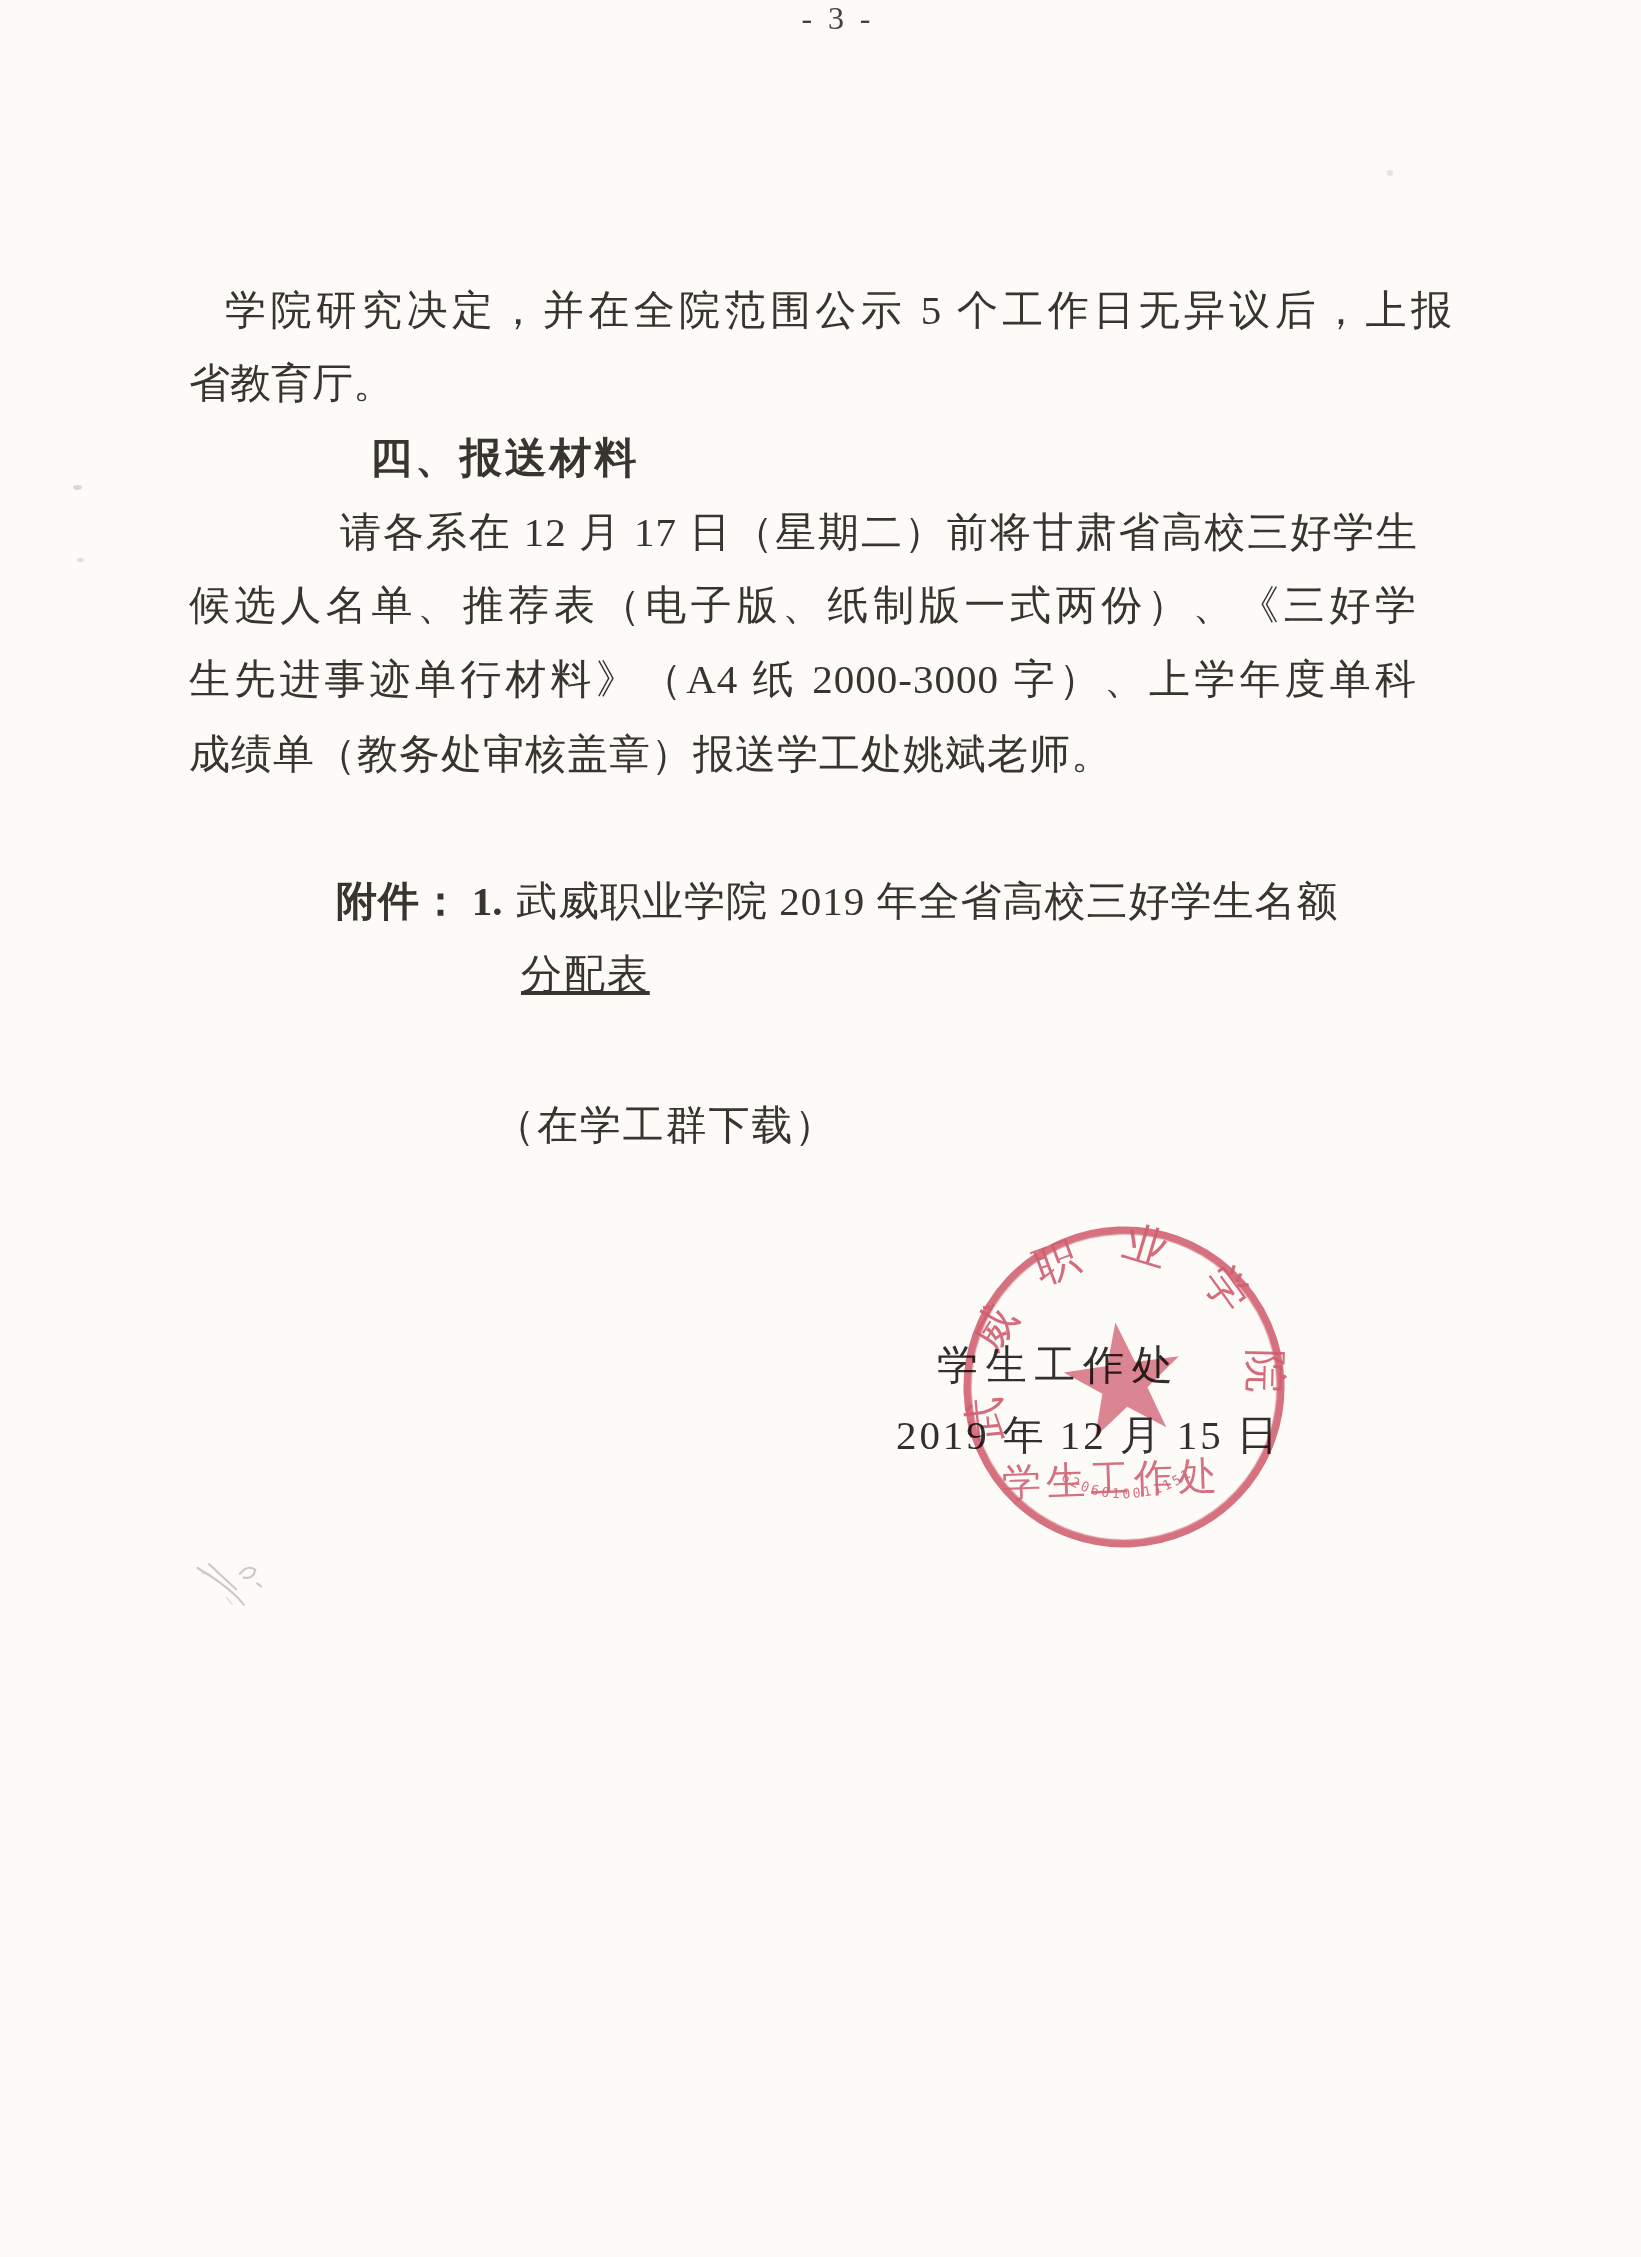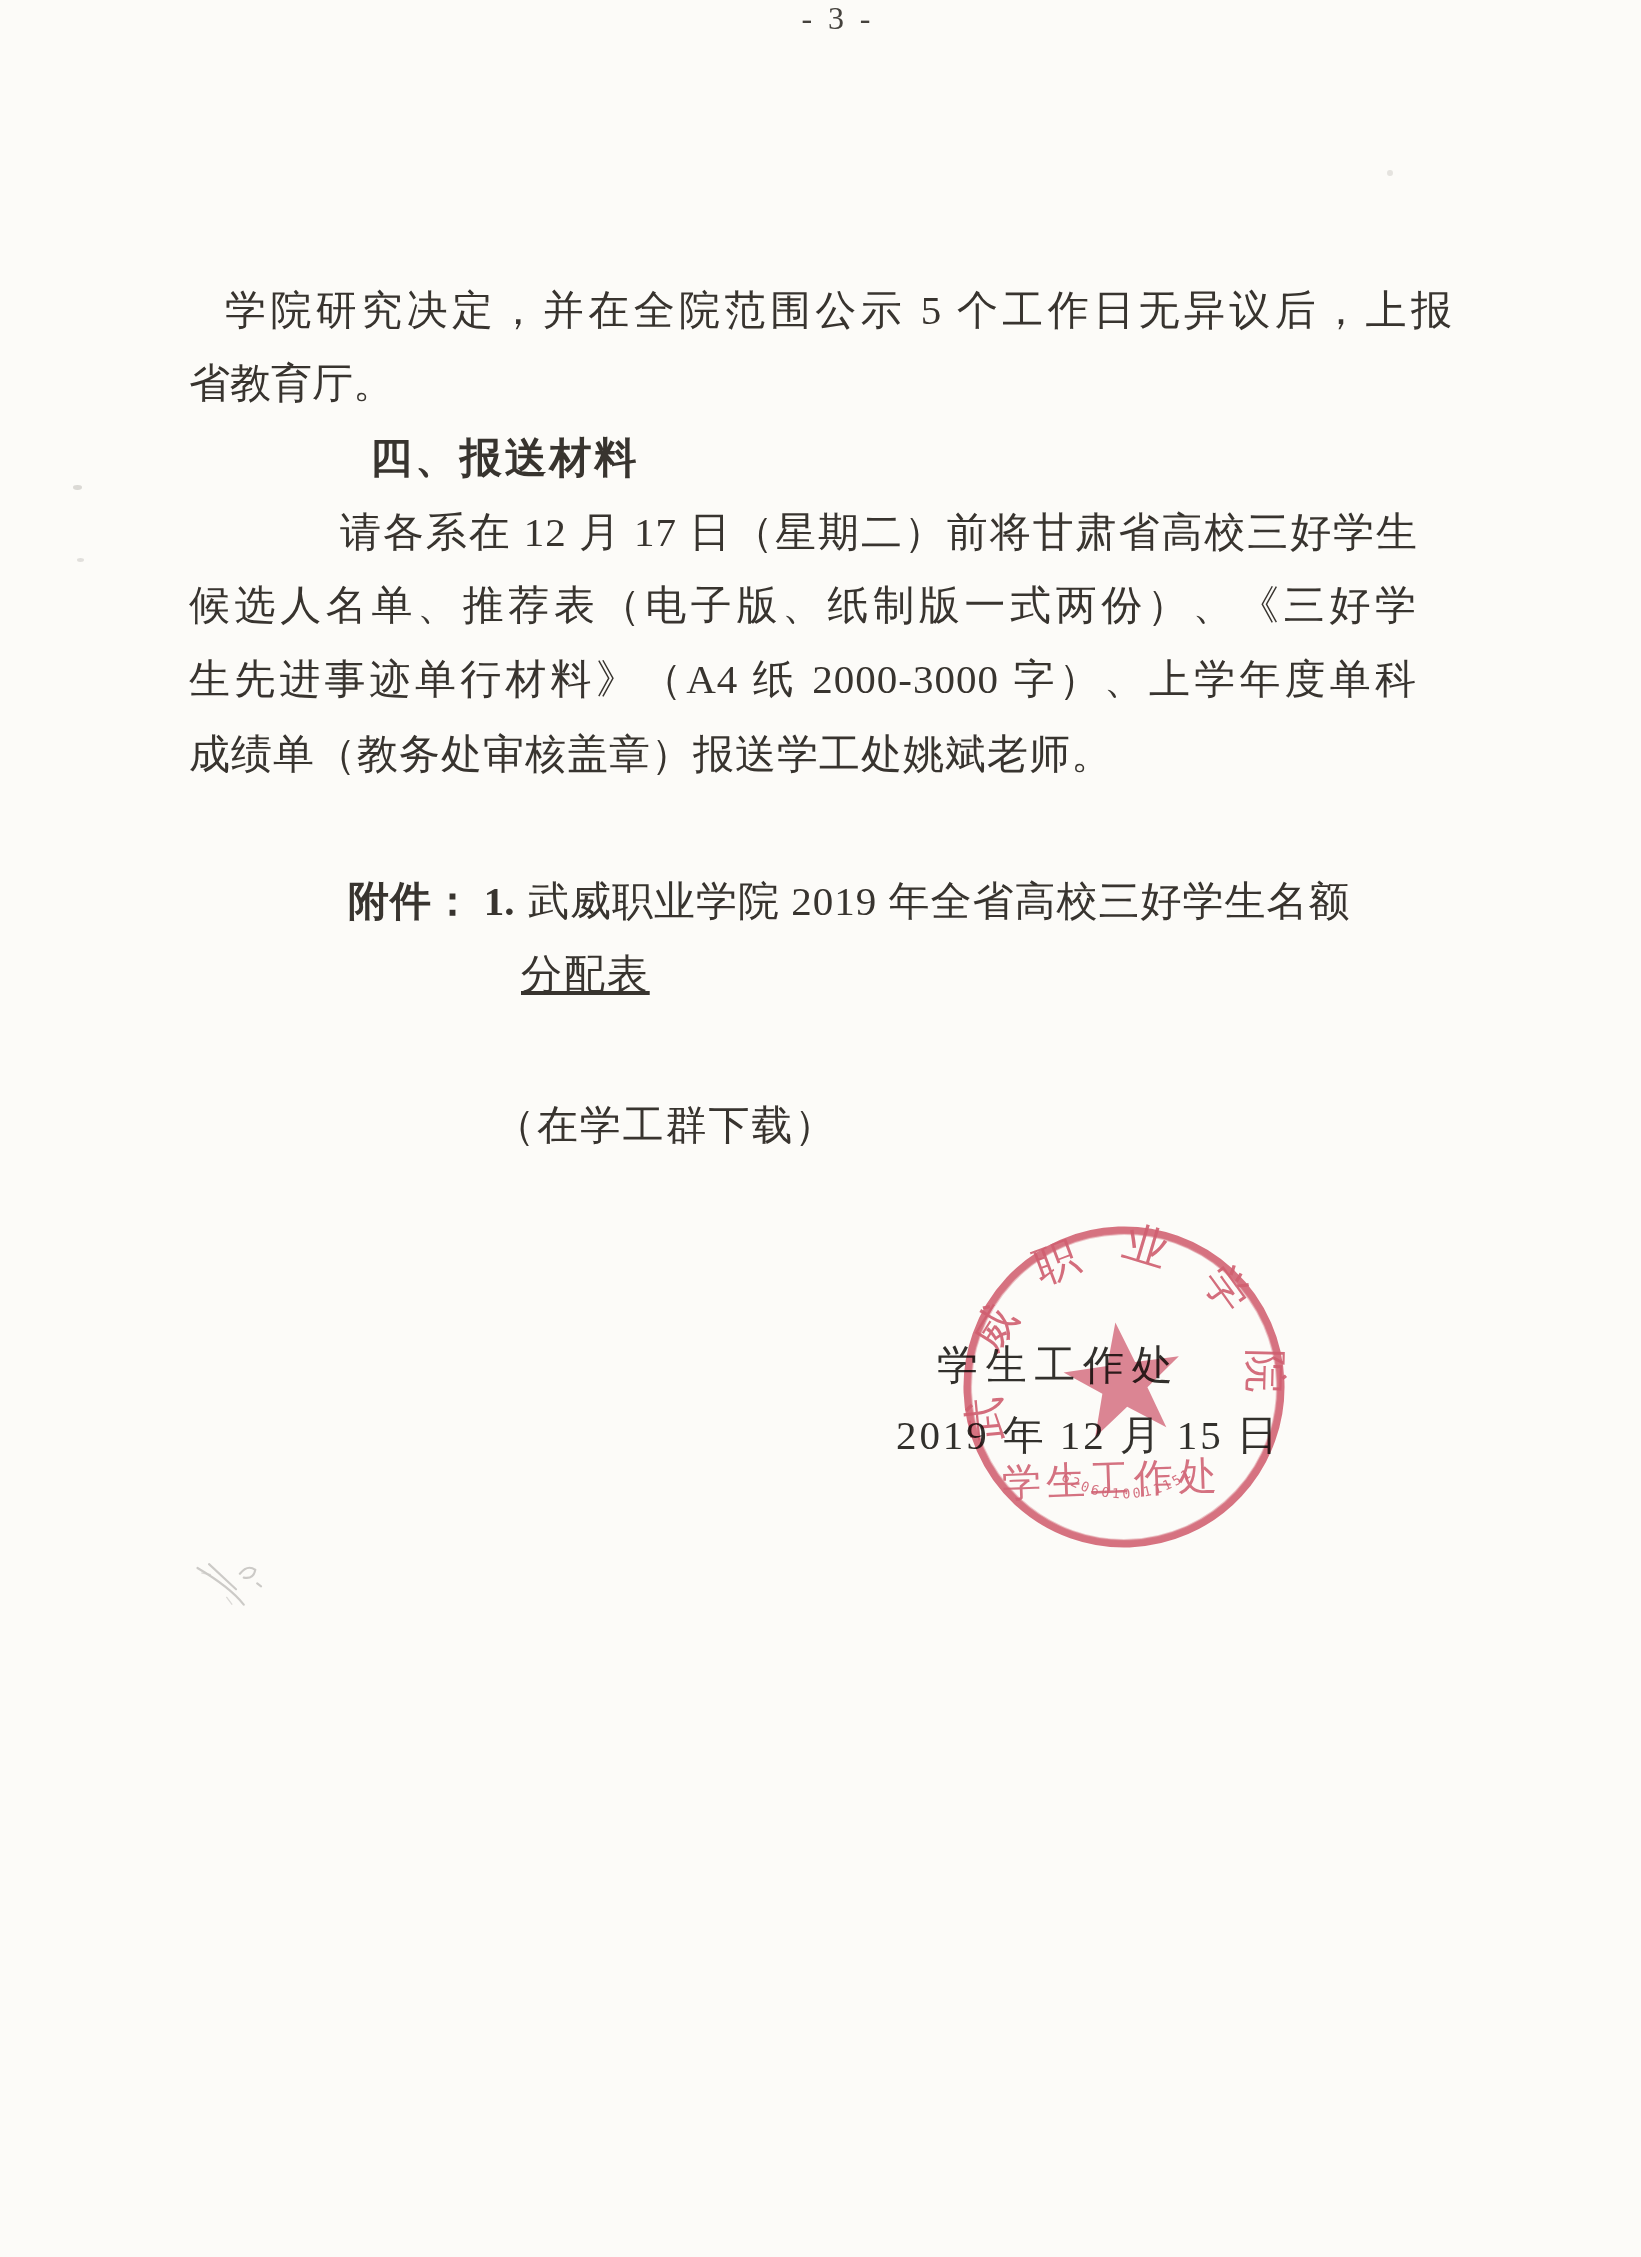--- a/index.html
+++ b/index.html
@@ -86,21 +86,21 @@
   <div class="line just" style="left:197px; top:286px; width:1228px;margin-left:28px;">学院研究决定，并在全院范围公示 5 个工作日无异议后，上报</div>
   <div class="line" style="left:189px; top:359px;text-align:right;">省教育厅。</div>
 
   <div class="line heading" style="left:340px; top:433px;margin-left:30px;">四、报送材料</div>
 
   <div class="line just" style="left:340px; top:508px; width:1078px;">请各系在 12 月 17 日（星期二）前将甘肃省高校三好学生</div>
   <div class="line just" style="left:189px; top:581px; width:1228px;">候选人名单、推荐表（电子版、纸制版一式两份）、《三好学</div>
   <div class="line just" style="left:189px; top:655px; width:1228px;">生先进事迹单行材料》（A4 纸 2000-3000 字）、上学年度单科</div>
   <div class="line" style="left:189px; top:730px; letter-spacing:1px;">成绩单（教务处审核盖章）报送学工处姚斌老师。</div>
 
-  <div class="line" style="left:336px; top:877px;margin-left:12px;">
+  <div class="line" style="left:336px; top:877px;">
     <span class="att-label">附件：</span><span class="att-num">1.</span><span class="att-text">武威职业学院 2019 年全省高校三好学生名额</span>
   </div>
   <div class="line" style="left:521px; top:950px; letter-spacing:1.9px;text-decoration:underline;">分配表</div>
 
   <div class="line" style="left:494px; top:1101px; letter-spacing:1.9px;">（在学工群下载）</div>
 
   <div class="sig" style="left:937px; top:1338px; letter-spacing:7.7px;">学生工作处</div>
   <div class="sig" style="left:896px; top:1408px; letter-spacing:2.9px;">2019 年 12 月 15 日</div>
 
   <svg class="seal" viewBox="0 0 360 360">

